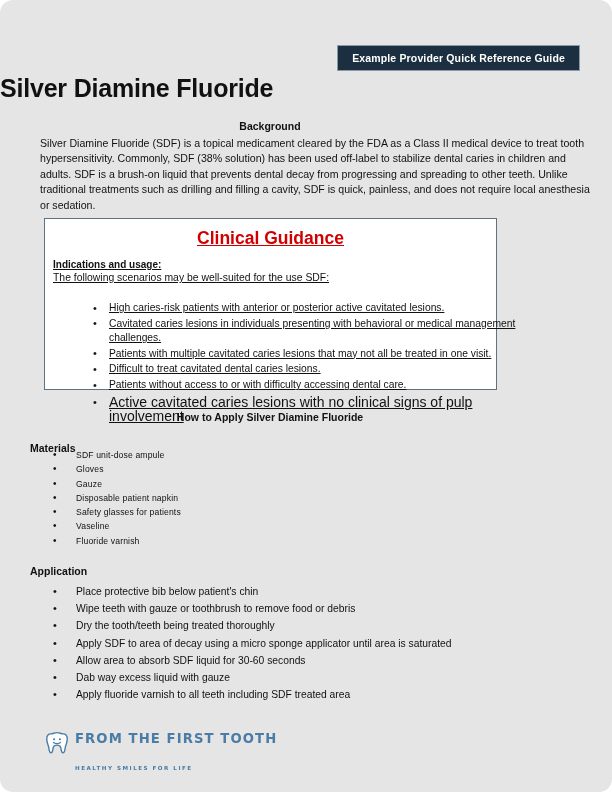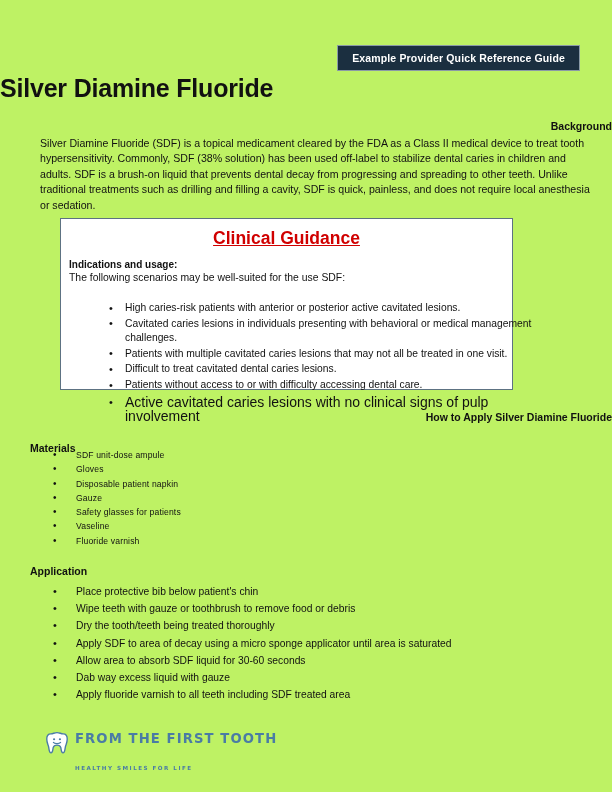--- a/index.html
+++ b/index.html
@@ -14,21 +14,22 @@
     font-family: "Liberation Sans", sans-serif;
     color: #111111;
     overflow: hidden;
   }
 
   .page {
     position: absolute;
     left: 0; top: 0;
     width: 612px;
     height: 792px;
-    background: #bef264;
+    background: #e5e5e5;
+    border-radius: 13px;
   }
 
   
   .badge-row {
     position: absolute;
     left: 0;
     top: 45px;
     width: 612px;
     display: flex;
     justify-content: flex-end;
@@ -56,49 +57,50 @@
     font-size: 25px;
     font-weight: bold;
     letter-spacing: -0.2px;
     color: #111111;
   }
 
   
   .section-center-heading {
     position: absolute;
     left: 0;
-    width: 612px;
-    text-align: right;
+    width: 540px;
+    text-align: center;
     font-size: 10.5px;
     font-weight: bold;
     color: #111111;
   }
   #bg-heading { top: 120px; }
 
   .body-para {
     position: absolute;
     left: 40px;
     top: 136px;
     width: 552px;
     font-size: 10.6px;
     line-height: 15.4px;
     text-align: left;
     color: #111111;
   }
 
   
   .guidance-box {
     position: absolute;
-    left: 60px;
+    left: 44px;
     top: 218px;
     width: 453px;
     height: 172px;
     border: 1px solid #5d7282;
     box-sizing: border-box;
     background: #ffffff;
+    text-decoration: underline;
   }
   .guidance-title {
     margin-top: 9px;
     text-align: center;
     font-size: 17.5px;
     font-weight: bold;
     color: #d00000;
     text-decoration: underline;
     letter-spacing: 0px;
   }
@@ -267,22 +269,22 @@
       <li class="last-item">Active cavitated caries lesions with no clinical signs of pulp involvement</li>
     </ul>
   </div>
 
   <div class="section-center-heading" id="apply-heading">How to Apply Silver Diamine Fluoride</div>
 
   <div class="block-heading" id="materials-heading">Materials</div>
   <ul class="plain-list" id="materials-list">
     <li>SDF unit-dose ampule</li>
     <li>Gloves</li>
+    <li>Gauze</li>
     <li>Disposable patient napkin</li>
-    <li>Gauze</li>
     <li>Safety glasses for patients</li>
     <li>Vaseline</li>
     <li>Fluoride varnish</li>
   </ul>
 
   <div class="block-heading" id="application-heading">Application</div>
   <ul class="plain-list" id="application-list">
     <li>Place protective bib below patient's chin</li>
     <li>Wipe teeth with gauze or toothbrush to remove food or debris</li>
     <li>Dry the tooth/teeth being treated thoroughly</li>

